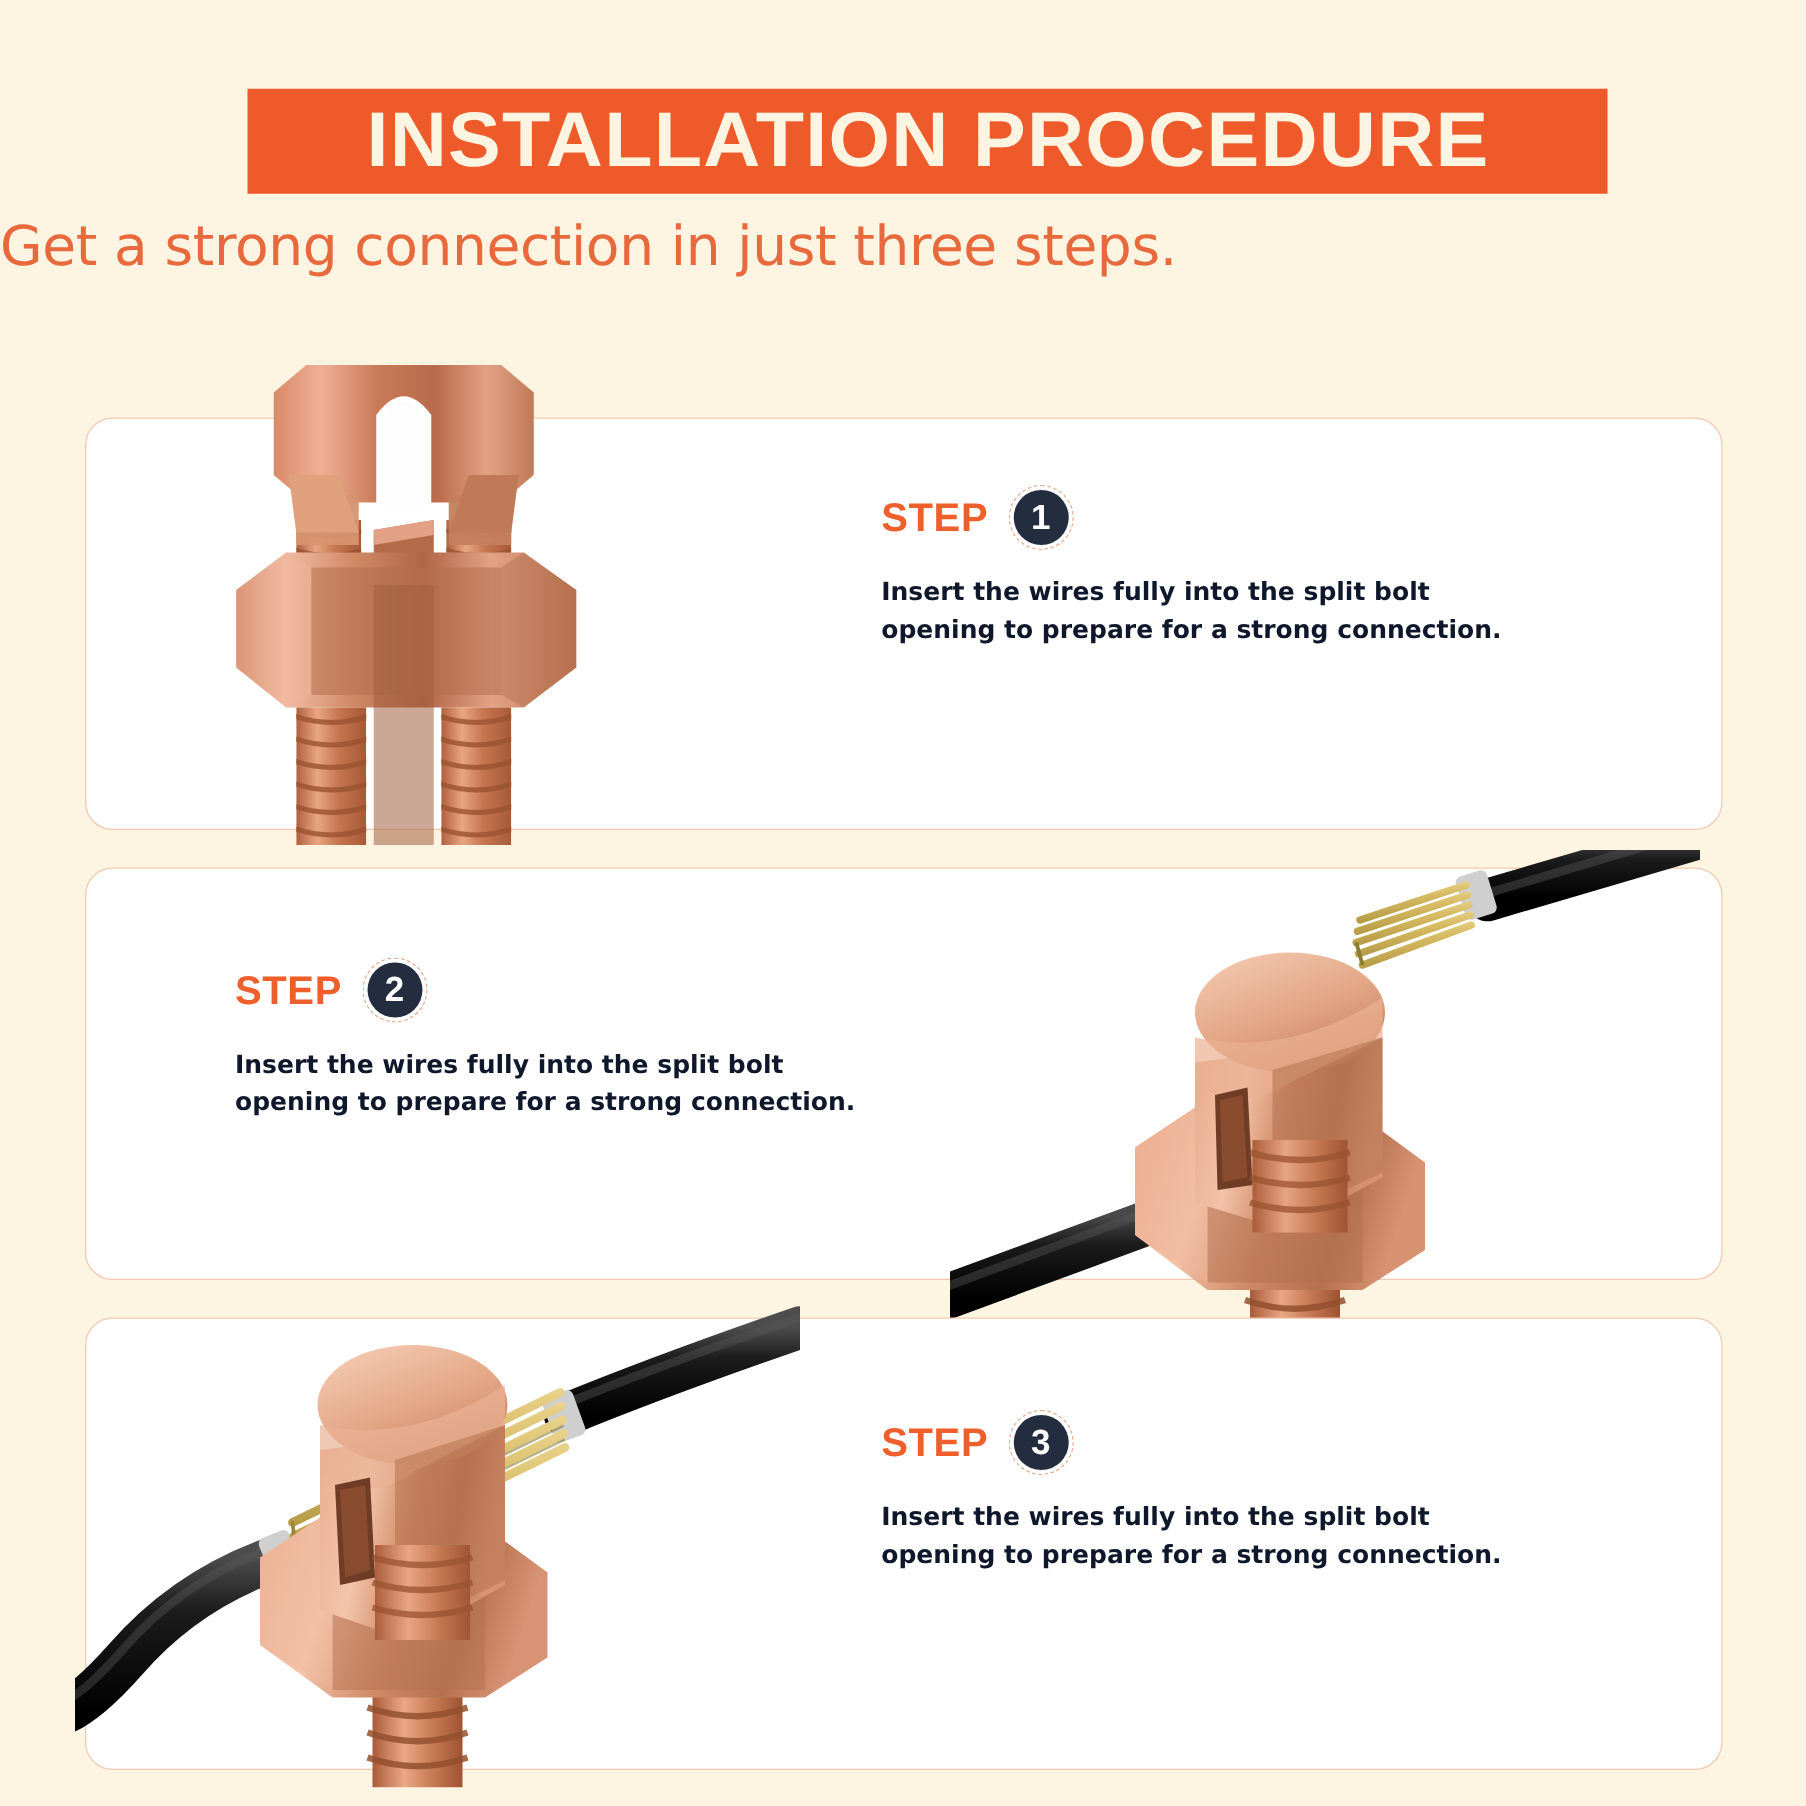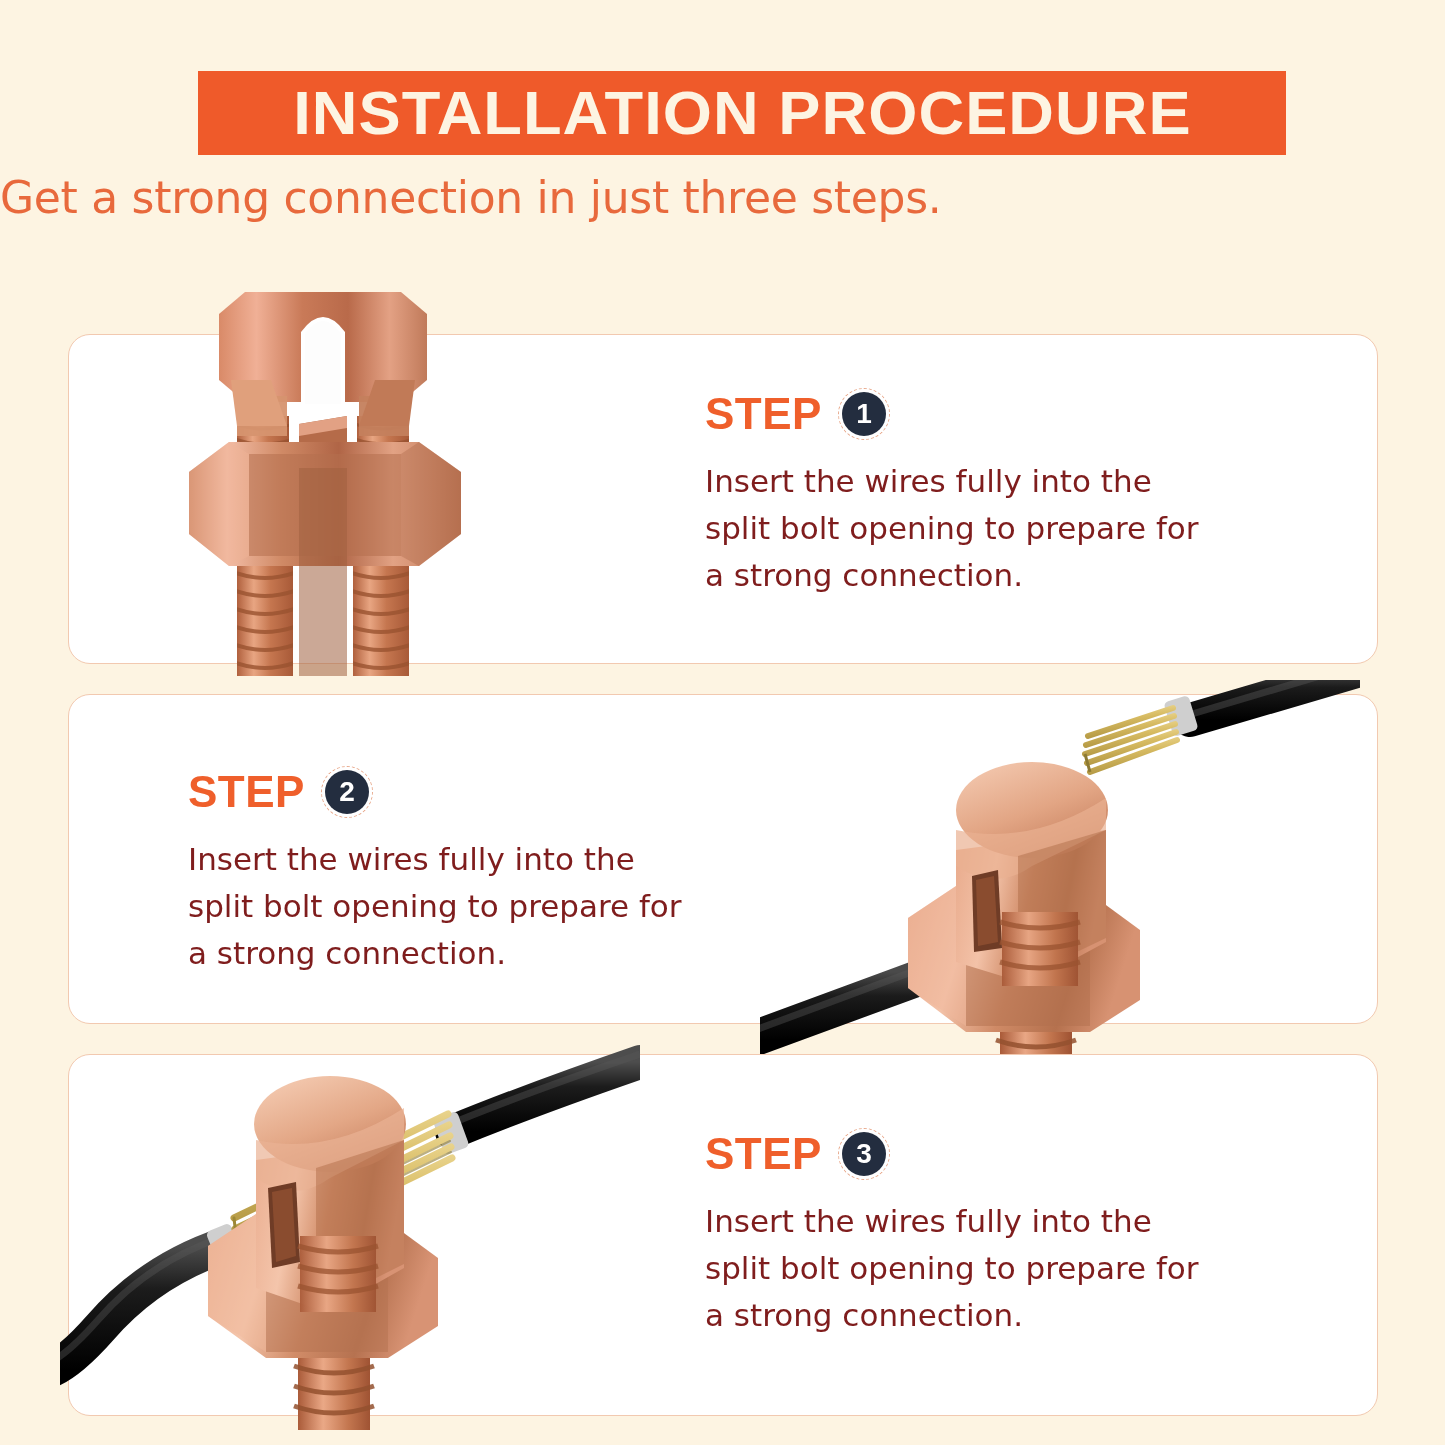--- a/index.html
+++ b/index.html
@@ -61,21 +61,21 @@
   #text-2{ left:188px; top:766px; }
   #text-3{ left:705px; top:1128px; }
 
   .step-head{
     display:flex;align-items:center;gap:16px;height:52px;
     margin-bottom:18px;
   }
   .step-word{
     font-family:"Liberation Sans", sans-serif;
     font-weight:bold;
-    font-size:44px;
+    font-size:32px;
     color:#ef5f2b;
     letter-spacing:0.5px;
     line-height:1;
   }
   .step-badge{
     position:relative;
     width:52px;height:52px;
     flex:0 0 52px;
   }
   .step-badge .ring{
@@ -91,24 +91,24 @@
   }
   .step-badge .num{
     color:#ffffff;
     font-family:"Liberation Sans", sans-serif;
     font-weight:bold;
     font-size:28px;
     line-height:1;
   }
   .step-body{
     font-family:"DejaVu Sans", sans-serif;
-    font-size:31px;
+    font-size:20px;
     line-height:1.52;
-    color:#7f1d1d;
-    font-weight:400;
+    color:#0f172a;
+    font-weight:700;
   }
 
   
   .art{ position:absolute; }
   .art svg{ display:block; }
 
   #art-1{ left:175px; top:276px; }
   #art-2{ left:760px; top:680px; }
   #art-3{ left:60px;  top:1040px; }
 </style>

